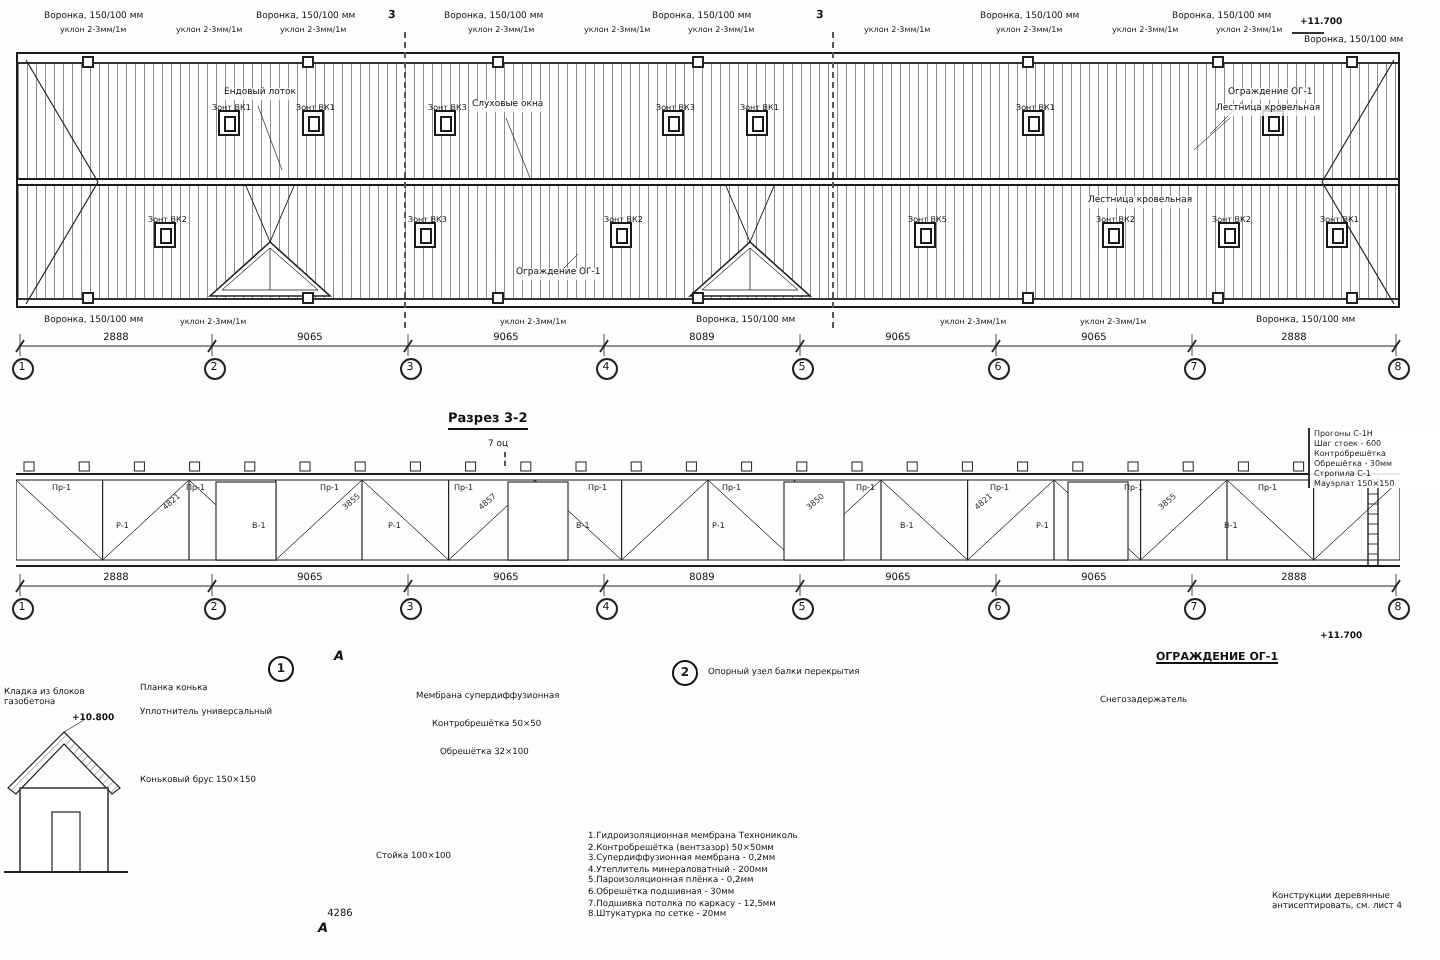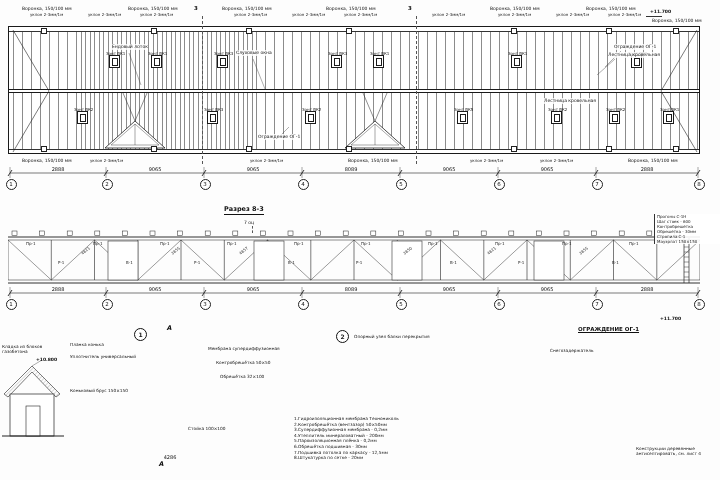--- a/index.html
+++ b/index.html
@@ -211,21 +211,21 @@
       <div class="bubble" style="left: 5.5px; top: 12px;">1</div>
       <div class="bubble" style="left: 101.5px; top: 12px;">2</div>
       <div class="bubble" style="left: 199.5px; top: 12px;">3</div>
       <div class="bubble" style="left: 297.5px; top: 12px;">4</div>
       <div class="bubble" style="left: 395.5px; top: 12px;">5</div>
       <div class="bubble" style="left: 493.5px; top: 12px;">6</div>
       <div class="bubble" style="left: 591.5px; top: 12px;">7</div>
       <div class="bubble" style="left: 693.5px; top: 12px;">8</div>
     </div>
 
-  <span class="sec-title" style="left:224px;top:205px">Разрез 8-3</span>
+  <span class="sec-title" style="left:224px;top:205px">Разрез 3-2</span>
   <span class="lbl" style="left:244px;top:220px">7 оц</span>
   <div class="cutline" style="left:252px;top:226px;height:7px"></div>
 
   <div id="truss" class="abs" style="left:8px;top:230px;width:692px;height:58px">
     <svg id="truss-svg" width="692" height="58" style="position:absolute;left:0;top:0">
         <rect x="4.0" y="1" width="5" height="4.5" fill="#fff" stroke="#222" stroke-width="0.5"></rect>
         <rect x="31.6" y="1" width="5" height="4.5" fill="#fff" stroke="#222" stroke-width="0.5"></rect>
         <rect x="59.2" y="1" width="5" height="4.5" fill="#fff" stroke="#222" stroke-width="0.5"></rect>
         <rect x="86.8" y="1" width="5" height="4.5" fill="#fff" stroke="#222" stroke-width="0.5"></rect>
         <rect x="114.4" y="1" width="5" height="4.5" fill="#fff" stroke="#222" stroke-width="0.5"></rect>

